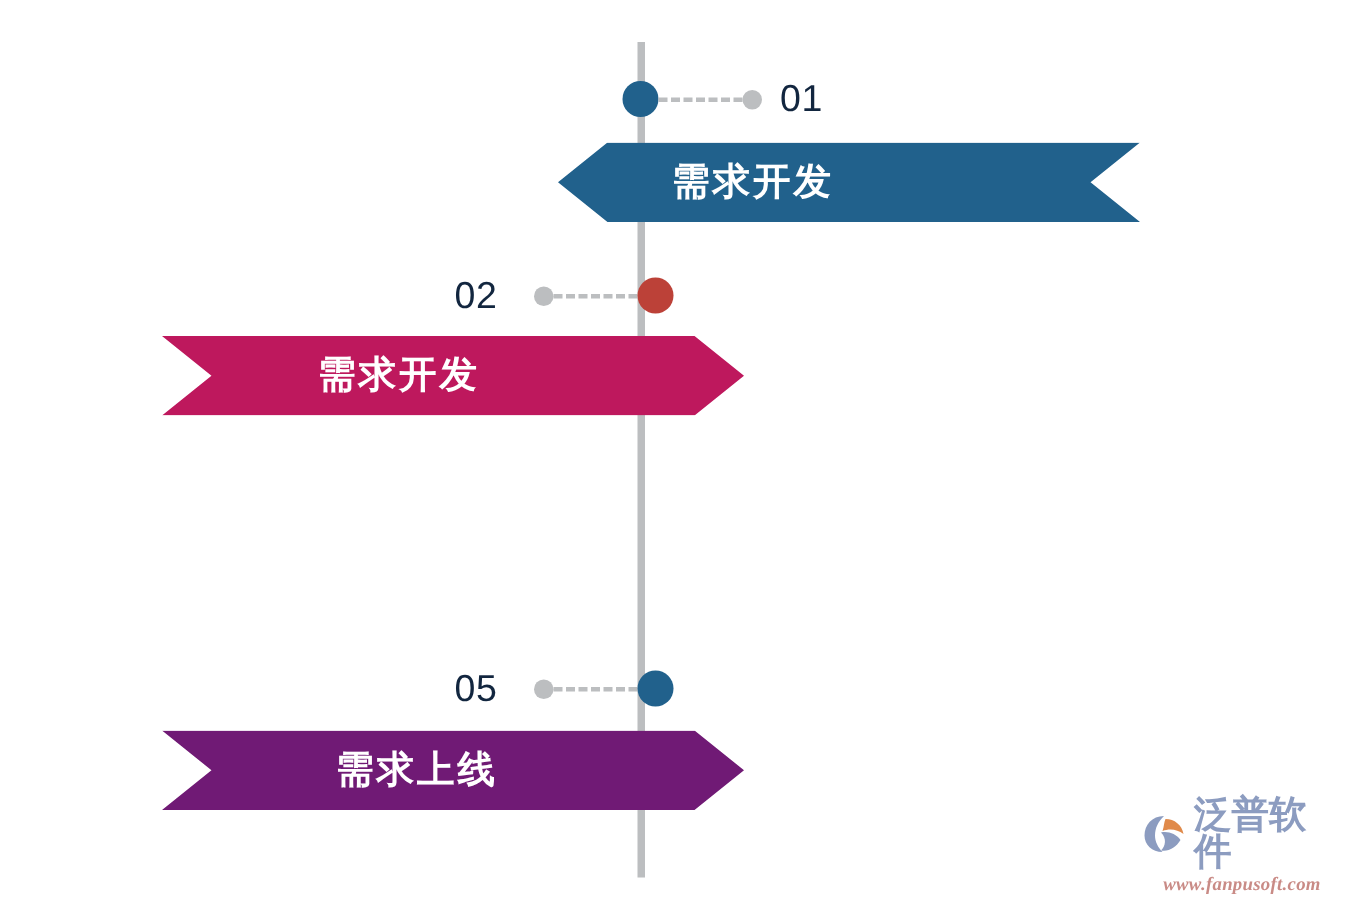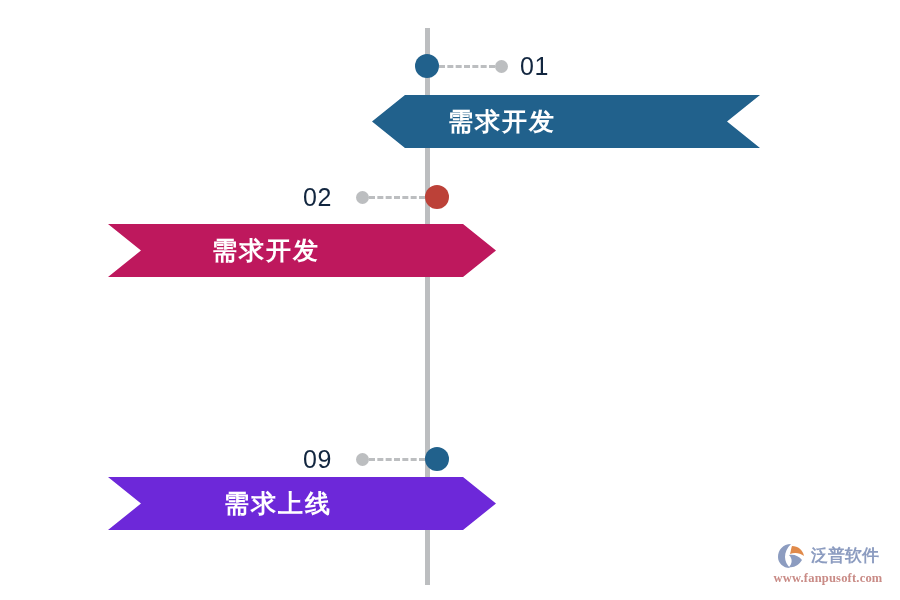--- a/index.html
+++ b/index.html
@@ -124,34 +124,35 @@
     align-items: center;
     justify-content: center;
   }
   .wm-top {
     display: flex;
     align-items: center;
     gap: 4px;
   }
   .wm-mark { flex: 0 0 auto; display: block; }
   .wm-name {
-    font-size: 17px;
+    font-size: 25px;
     font-weight: 700;
     color: #8c9cc0;
     line-height: 1;
     letter-spacing: 0px;
   }
   .wm-url {
     margin-top: 2px;
     font-size: 12.5px;
     font-weight: 700;
     color: #c98b86;
     letter-spacing: 0.2px;
     line-height: 1;
     font-family: "Liberation Serif", "DejaVu Serif", serif;
+    font-style: italic;
   }
 </style>
 </head>
 <body>
 
 <div id="stage">
 
   <div class="spine"></div>
 
   <div class="step">
@@ -176,23 +177,23 @@
     <div class="ribbon dir-right" style="left:108px; top:224px; width:388px; background:#be185d;">
       <span class="ribbon-label" style="margin-left:104px;">需求开发</span>
     </div>
   </div>
 
   <div class="step">
     <div class="connector left" style="left:303px; top:448px;">
       <span class="node-dot" style="background:#21618c;"></span>
       <span class="dash-line"></span>
       <span class="small-dot"></span>
-      <span class="step-number">09</span>
-    </div>
-    <div class="ribbon dir-right" style="left:108px; top:477px; width:388px; background:#6d28d9;">
+      <span class="step-number">05</span>
+    </div>
+    <div class="ribbon dir-right" style="left:108px; top:487px; width:388px; background:#701a75;">
       <span class="ribbon-label" style="margin-left:116px;">需求上线</span>
     </div>
   </div>
 
   <div class="watermark">
     <div class="wm-top">
       <svg class="wm-mark" width="30" height="28" viewBox="0 0 30 28">
         <path d="M14 2 C6 2 1 8 1 15 C1 21 6 26 13 26 C10 23 8 19 8 15 C8 10 10 6 14 2 Z" fill="#8c9cc0"></path>
         <path d="M15 4 C21 4 26 8 27 14 C23 11 18 10 13 12 C14 9 14 6 15 4 Z" fill="#e08a4a"></path>
         <path d="M12 13 C17 12 22 14 25 18 C22 23 17 26 12 25 C15 22 16 17 12 13 Z" fill="#8c9cc0"></path>

